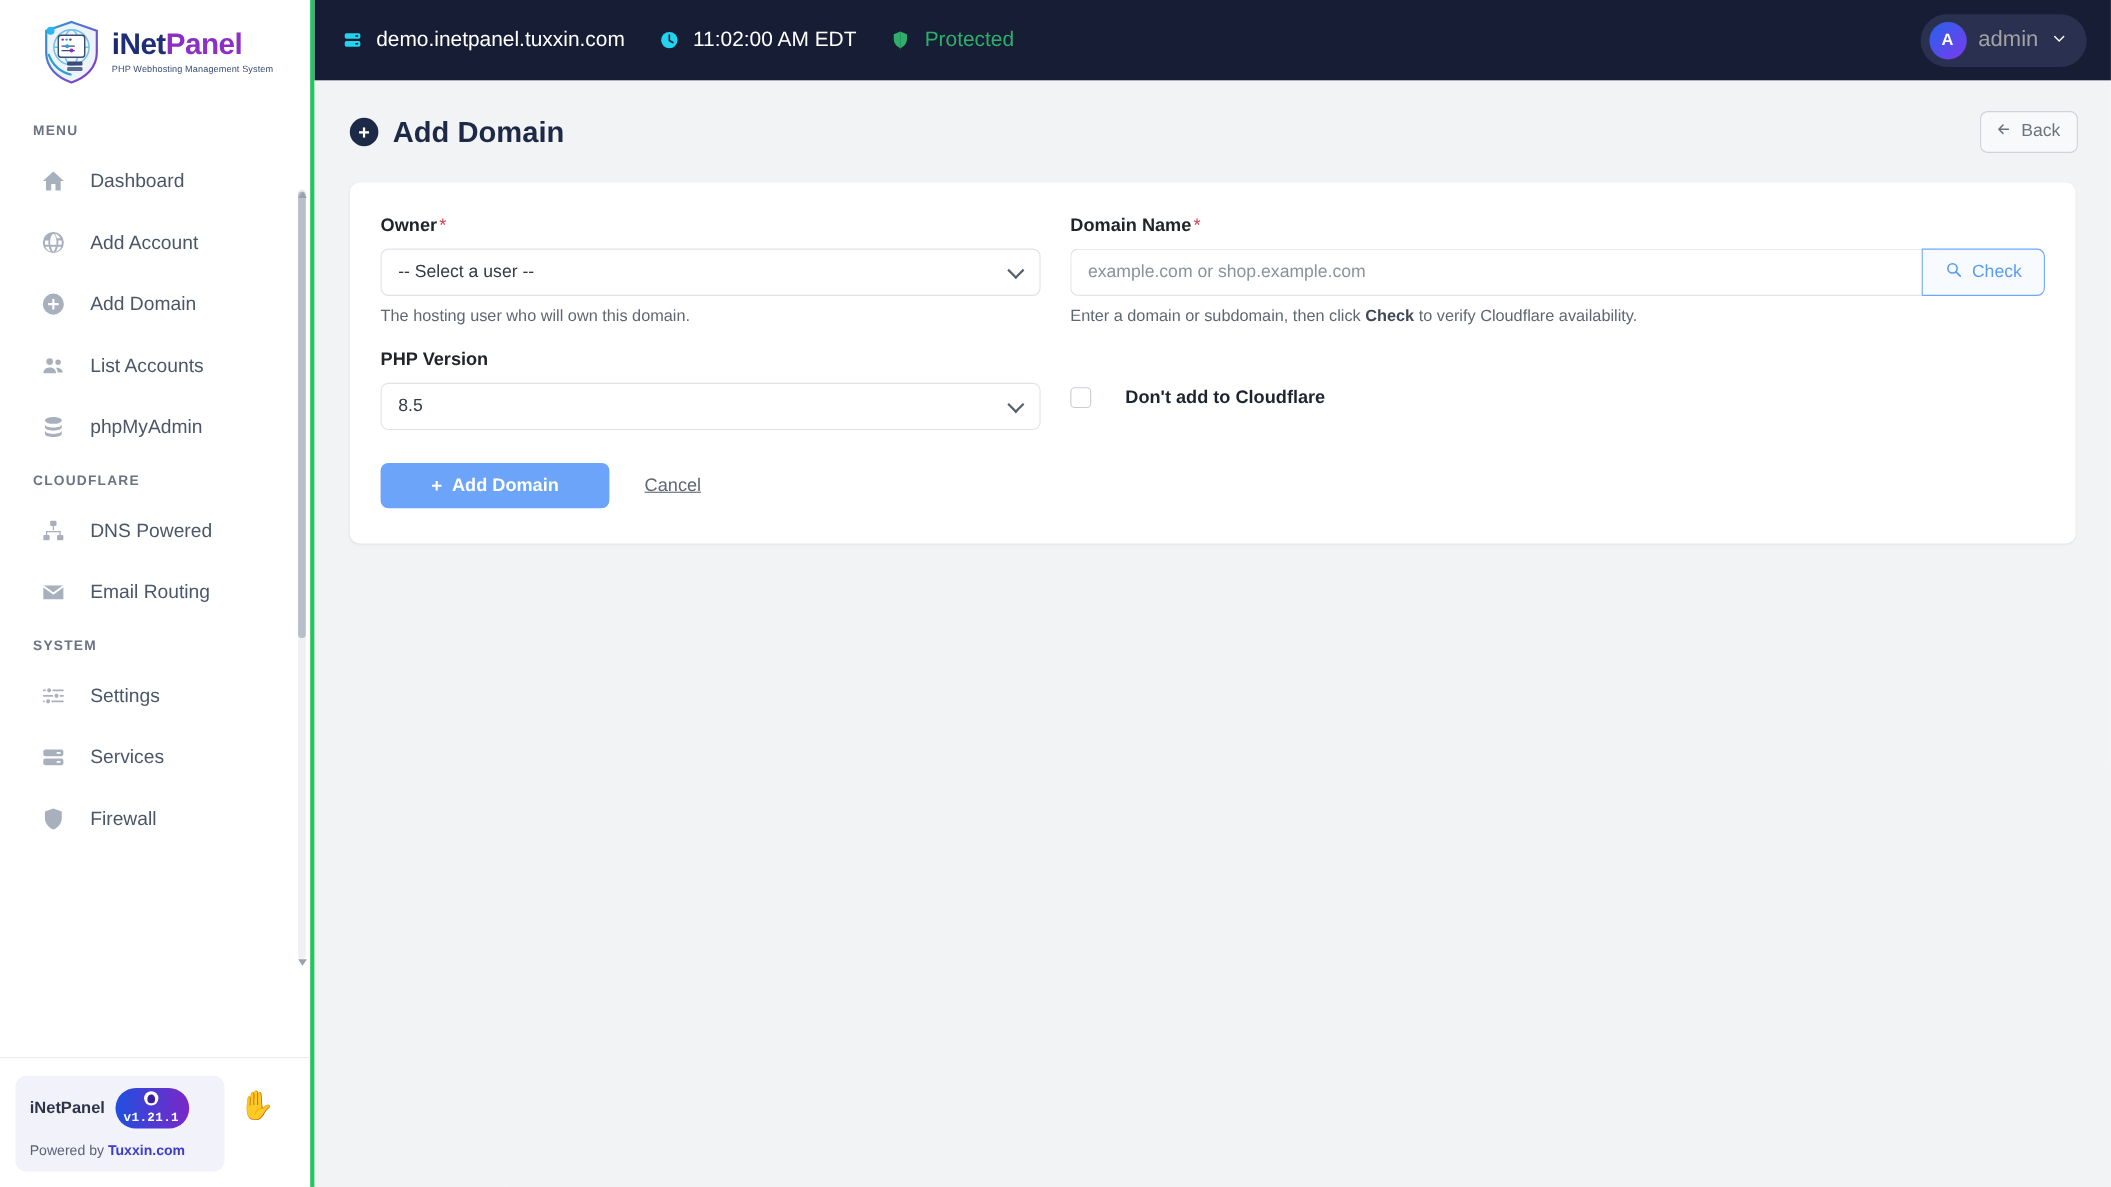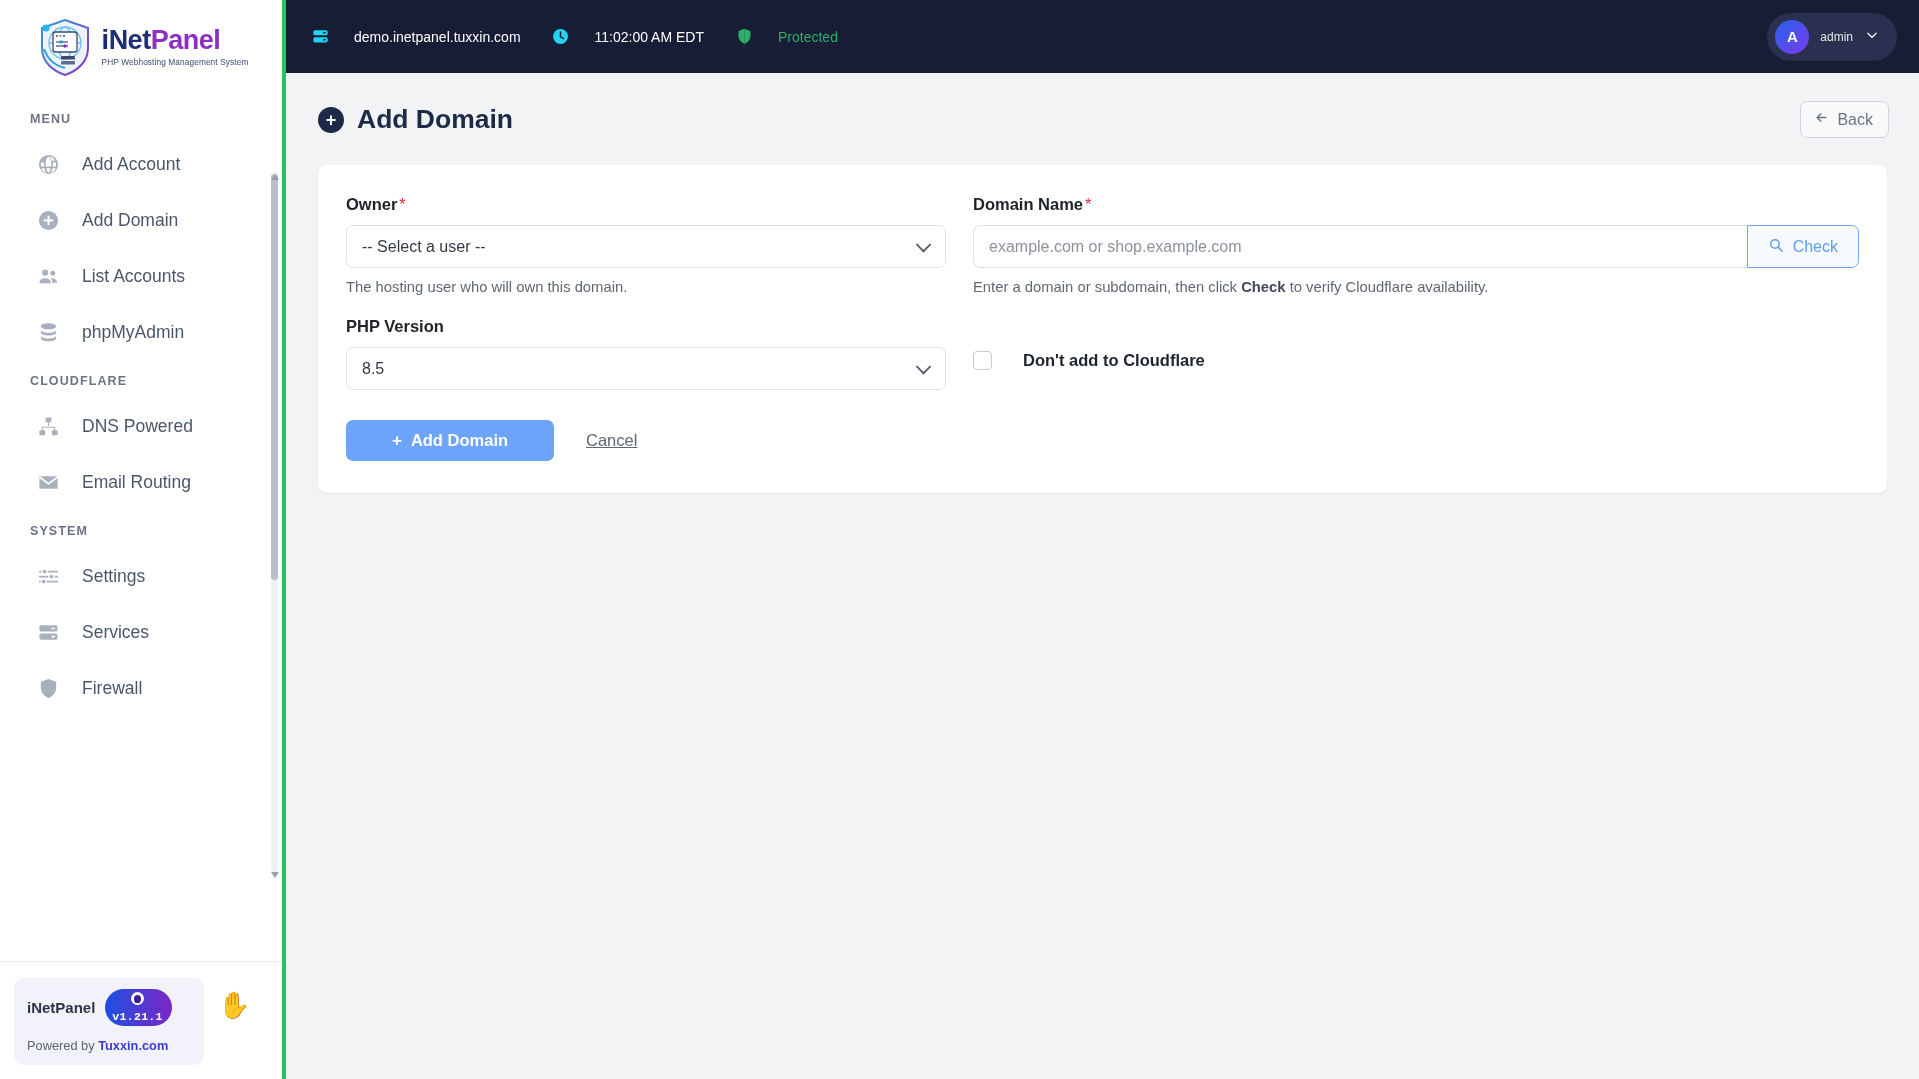--- a/index.html
+++ b/index.html
@@ -112,35 +112,35 @@
   .main { flex: 1; height: 1079px; background: #f1f3f4; position: relative; }
 
   .topbar {
     height: 73px; background: #161d35;
     display: flex; align-items: center;
     padding: 0 22px 0 24px;
   }
   .tb-item { display: flex; align-items: center; gap: 12px; margin-right: 30px; }
   .tb-icon { width: 20px; height: 20px; display:flex; align-items:center; justify-content:center; }
   .tb-icon svg { width: 19px; height: 19px; }
-  .tb-text { font-size: 14px; color: #ffffff; margin-left: 12px; }
+  .tb-text { font-size: 19px; color: #ffffff; }
   .tb-text.protected { color: #2fae6b; }
   .tb-spacer { flex: 1; }
   .user-chip {
     display: flex; align-items: center; gap: 11px;
     background: #2a3150; border-radius: 26px;
     padding: 7px 18px 7px 8px; cursor: pointer;
   }
   .avatar {
     width: 34px; height: 34px; border-radius: 50%;
     background: linear-gradient(135deg, #2563eb 0%, #7c3aed 100%);
     color: #fff; font-size: 15px; font-weight: 700;
     display: flex; align-items: center; justify-content: center;
   }
-  .user-name { font-size: 12px; color: #e5e5e5; }
+  .user-name { font-size: 20px; color: #a3a3a3; }
   .chev-white { color: #ffffff; font-size: 13px; margin-left: 1px; }
 
   .page-head {
     display: flex; align-items: center;
     padding: 28px 30px 0 32px;
   }
   .page-title-row { display: flex; align-items: center; gap: 13px; }
   .title-icon {
     width: 26px; height: 26px; border-radius: 50%;
     background: #1d2a47; color: #fff;
@@ -271,20 +271,28 @@
           </div>
           <div class="logo-sub">PHP Webhosting Management System</div>
         </div>
       </div>
     </div>
 
     <div class="nav-scroll">
 
       <div class="nav-section-label">MENU</div>
 
+      <div class="nav-item">
+        <span class="nav-icon">
+          <svg viewBox="0 0 24 24">
+              <path d="M12 3 2 12h3v9h5v-6h4v6h5v-9h3z"></path>
+            </svg>
+        </span>
+        <span class="nav-label">Dashboard</span>
+      </div>
 
       <div class="nav-item">
         <span class="nav-icon">
           <svg viewBox="0 0 24 24">
               <path d="M12 2a10 10 0 100 20 10 10 0 000-20zm0 2c1.3 0 2.6 2.6 2.9 6H9.1C9.4 6.6 10.7 4 12 4zM4.3 10h3.1c-.1.6-.1 1.3-.1 2s0 1.4.1 2H4.3a8 8 0 010-4zm0 6h3.4c.5 2.3 1.3 4 2.1 4.7A8 8 0 014.3 16zm7.7 4.7c-1-.9-1.8-2.5-2.2-4.7h4.4c-.4 2.2-1.2 3.8-2.2 4.7zM9.1 14c-.1-.6-.1-1.3-.1-2s0-1.4.1-2h5.8c.1.6.1 1.3.1 2s0 1.4-.1 2H9.1zm5 6.7c.8-.7 1.6-2.4 2.1-4.7h3.4a8 8 0 01-5.5 4.7zM16.6 14c.1-.6.1-1.3.1-2s0-1.4-.1-2h3.1a8 8 0 010 4h-3.1zm2.1-6h-3.4c-.5-2.3-1.3-4-2.1-4.7A8 8 0 0118.7 8z"></path>
             </svg>
         </span>
         <span class="nav-label">Add Account</span>
       </div>
 

